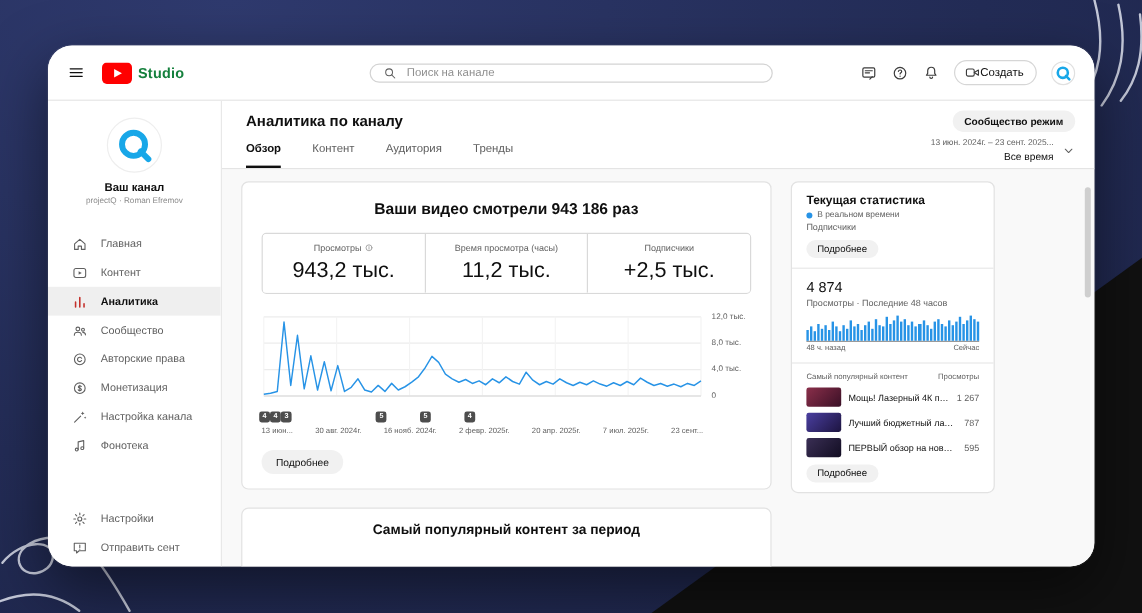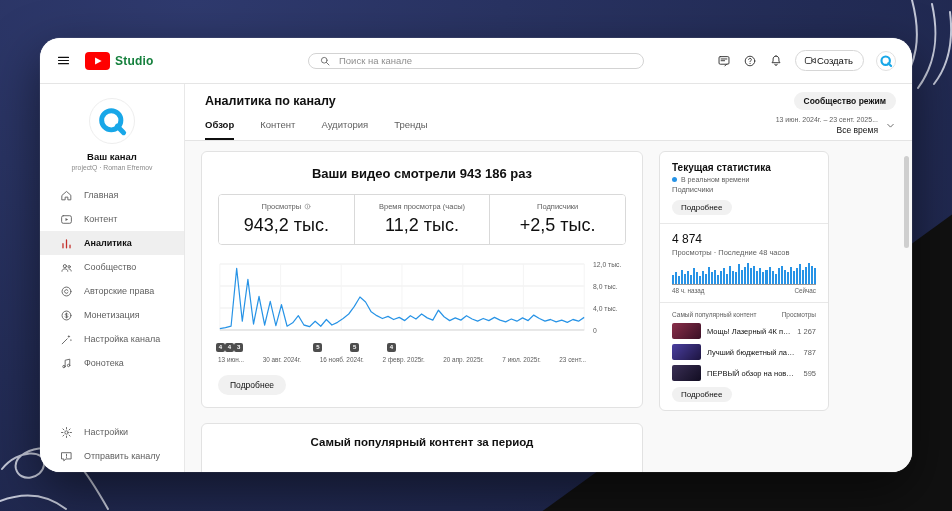--- a/index.html
+++ b/index.html
@@ -42,21 +42,21 @@
   .av-ic { width:14px; height:14px; }
 
   
   .body { flex:1; display:flex; min-height:0; }
   .sidebar { flex:0 0 145px; border-right:1px solid #e8e8e8; display:flex; flex-direction:column; padding-top:14px; overflow:hidden; background:#fff; }
   .ch-avatar { width:46px; height:46px; border-radius:50%; margin:0 auto 7px; background:#fff; border:1px solid #eeeeee;
                display:flex; align-items:center; justify-content:center; cursor:pointer; }
   .ch-ic { width:32px; height:32px; }
   .ch-name { text-align:center; font-size:9.5px; font-weight:700; color:#0f0f0f; }
   .ch-meta { text-align:center; font-size:6.8px; color:#8a8a8a; margin-top:2px; }
-  .menu { margin-top:12px; display:flex; flex-direction:column;justify-content:center; }
+  .menu { margin-top:20px; display:flex; flex-direction:column;justify-content:center; }
   .footer-menu { margin-top:auto; padding-bottom:4px; }
   .s-item { display:flex; align-items:center; gap:11px; height:24px; padding:0 8px 0 20px; font-size:9px; color:#606060; cursor:pointer; }
   .s-icon { width:13px; height:13px; flex:0 0 13px; color:#606060; }
   .s-item.active { background:#efefef; color:#0f0f0f; font-weight:700; }
   .s-item.active .s-icon { color:#c4302b; }
   .s-label { white-space:nowrap; }
 
   .main { flex:1; display:flex; flex-direction:column; min-width:0; position:relative; background:#f9f9f9; }
   .main-header { background:#fff; padding:10px 20px 0; position:relative; border-bottom:1px solid #e4e4e4; }
   .mh-title { font-size:12.5px; font-weight:700; color:#0f0f0f; }
@@ -297,21 +297,21 @@
               </span>
               <span class="s-label">Настройки</span>
             </div>
             <div class="s-item">
               <span class="icon s-icon">
                 <svg viewBox="0 0 24 24" fill="none" stroke="currentColor" stroke-width="1.7" stroke-linecap="round" stroke-linejoin="round" style="width:100%;height:100%;display:block">
                   <path d="M3.5 5h17v11.5H11L7 20v-3.5H3.5z"></path>
                   <path d="M12 7.8v3.7M12 13.9v.4"></path>
                 </svg>
               </span>
-              <span class="s-label">Отправить каналу</span>
+              <span class="s-label">Отправить сент</span>
             </div>
           </nav>
       </aside>
 
       <main class="main">
         <div class="main-header">
           <div class="mh-title">Аналитика по каналу</div>
           <div class="tabs" id="tabs">
               <div class="tab active">Обзор</div>
               <div class="tab">Контент</div>

